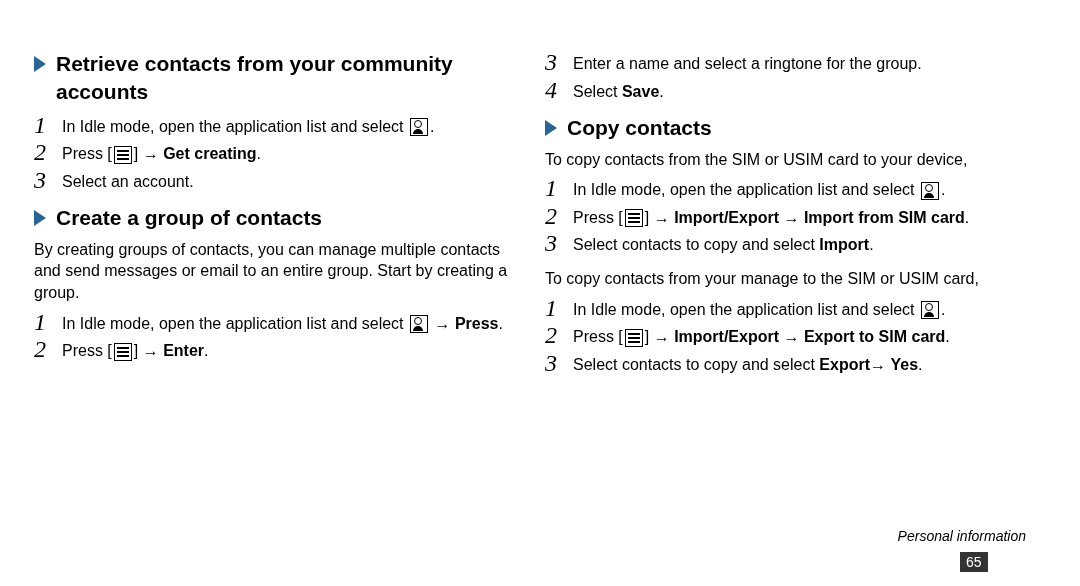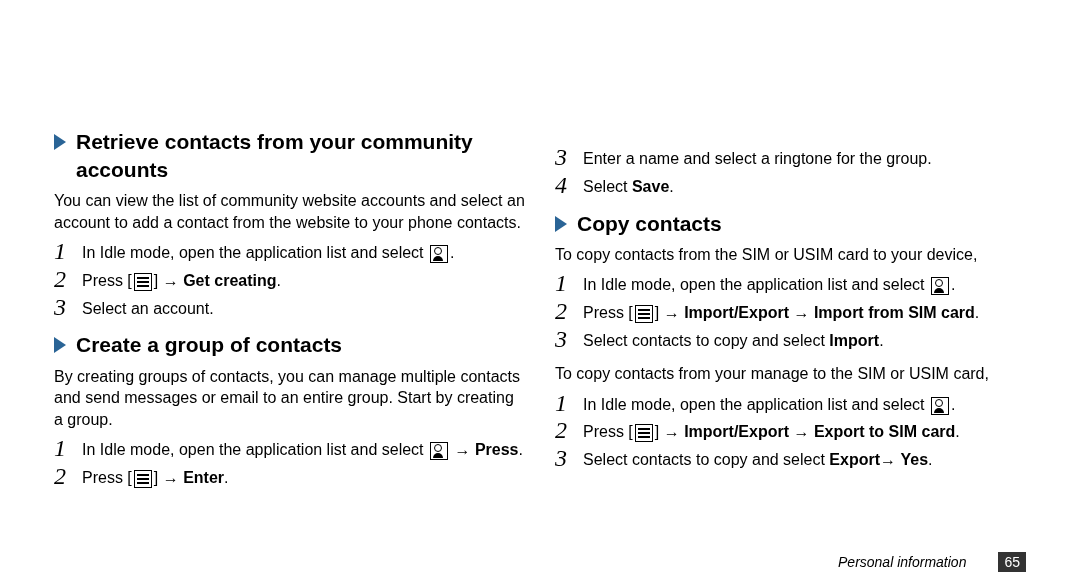--- a/index.html
+++ b/index.html
@@ -8,25 +8,24 @@
   background: #fff;
   font-family: "Segoe UI", "Helvetica Neue", Arial, sans-serif;
   color: #000;
   width: 1080px;
   height: 586px;
   overflow: hidden;
 }
 .page {
   display: flex;
   gap: 30px;
-  padding: 50px 54px 8px 54px;
+  padding: 50px 54px 8px 34px;
   box-sizing: border-box;
   height: 100%;
   position: relative;
-  align-items: center;
 }
 .col {
   flex: 1 1 50%;
   min-width: 0;
   font-size: 16px;
   line-height: 1.35;
 }
 h2 {
   font-size: 21px;
   font-weight: 700;
@@ -114,20 +113,21 @@
 .footer {
   position: absolute;
   right: 54px;
   bottom: 14px;
   font-size: 14px;
   font-style: italic;
   color: #000;
   display: flex;
   align-items: center;
   gap: 8px;
+  flex-direction: column;
 }
 .footer .pn {
   background: #333;
   color: #fff;
   font-style: normal;
   font-weight: 400;
   padding: 2px 6px;
   font-size: 14px;
   margin-left: 24px;
 }
@@ -135,21 +135,20 @@
 </head>
 <body>
 
 <div class="page">
 
   <div class="col">
     <h2>
       <span class="chev"></span>
       <span class="title-text">Retrieve contacts from your community accounts</span>
     </h2>
-    <p class="para">You can view the list of community website accounts and select an account to add a contact from the website to your phone contacts.</p>
     <ol class="steps">
       <li>
         <span class="num">1</span>
         <span class="step-text">
           <span>In Idle mode, open the application list and select </span><span class="icon icon-contacts"></span><span>.</span>
         </span>
       </li>
       <li>
         <span class="num">2</span>
         <span class="step-text">

